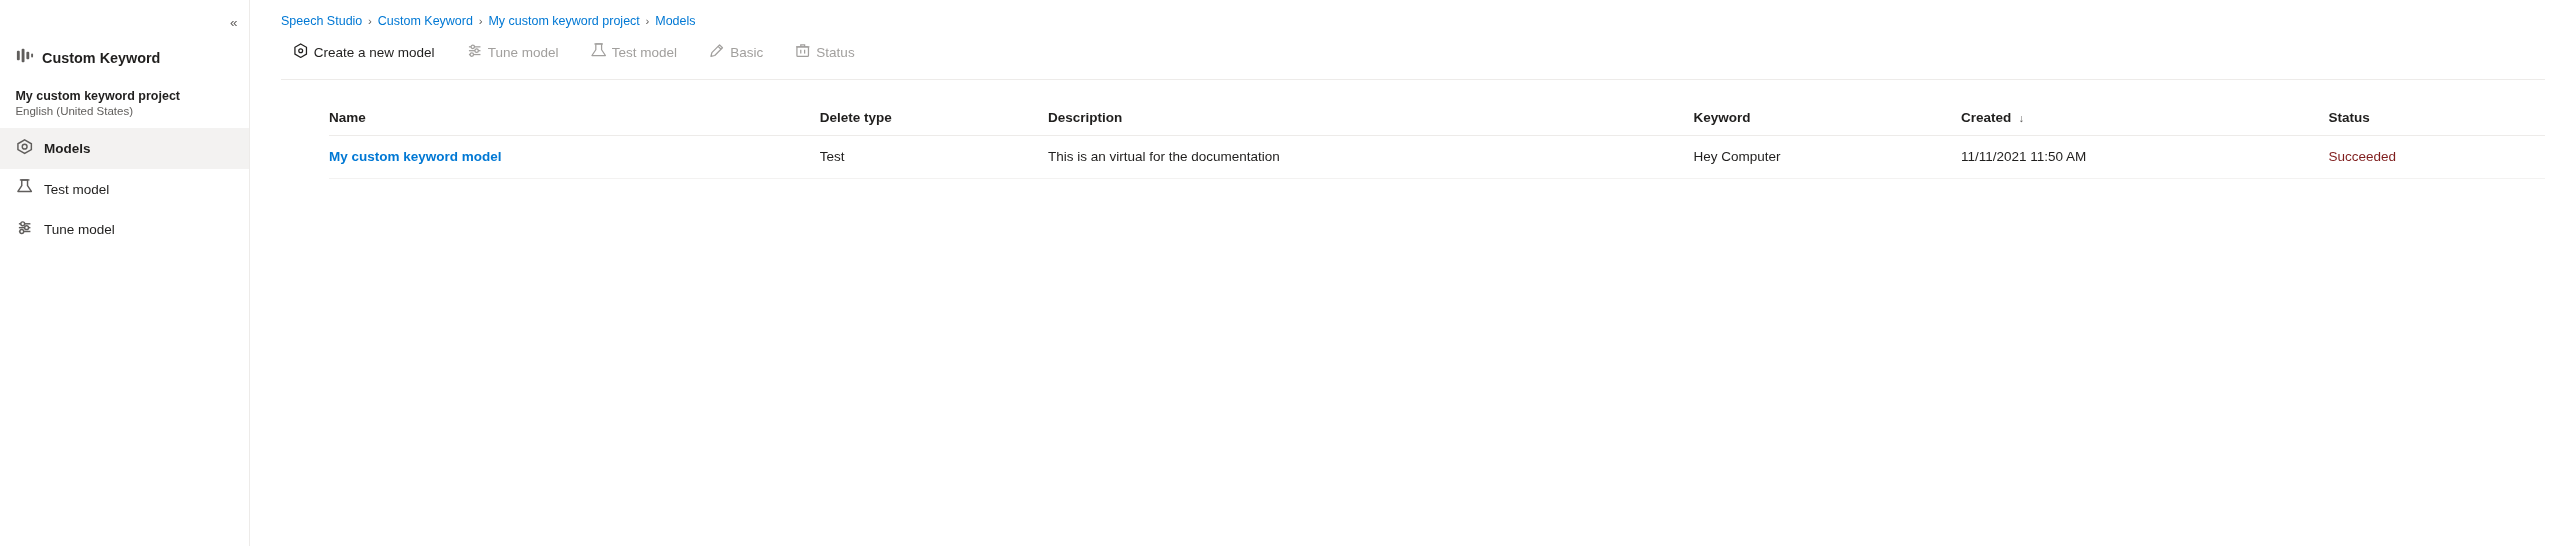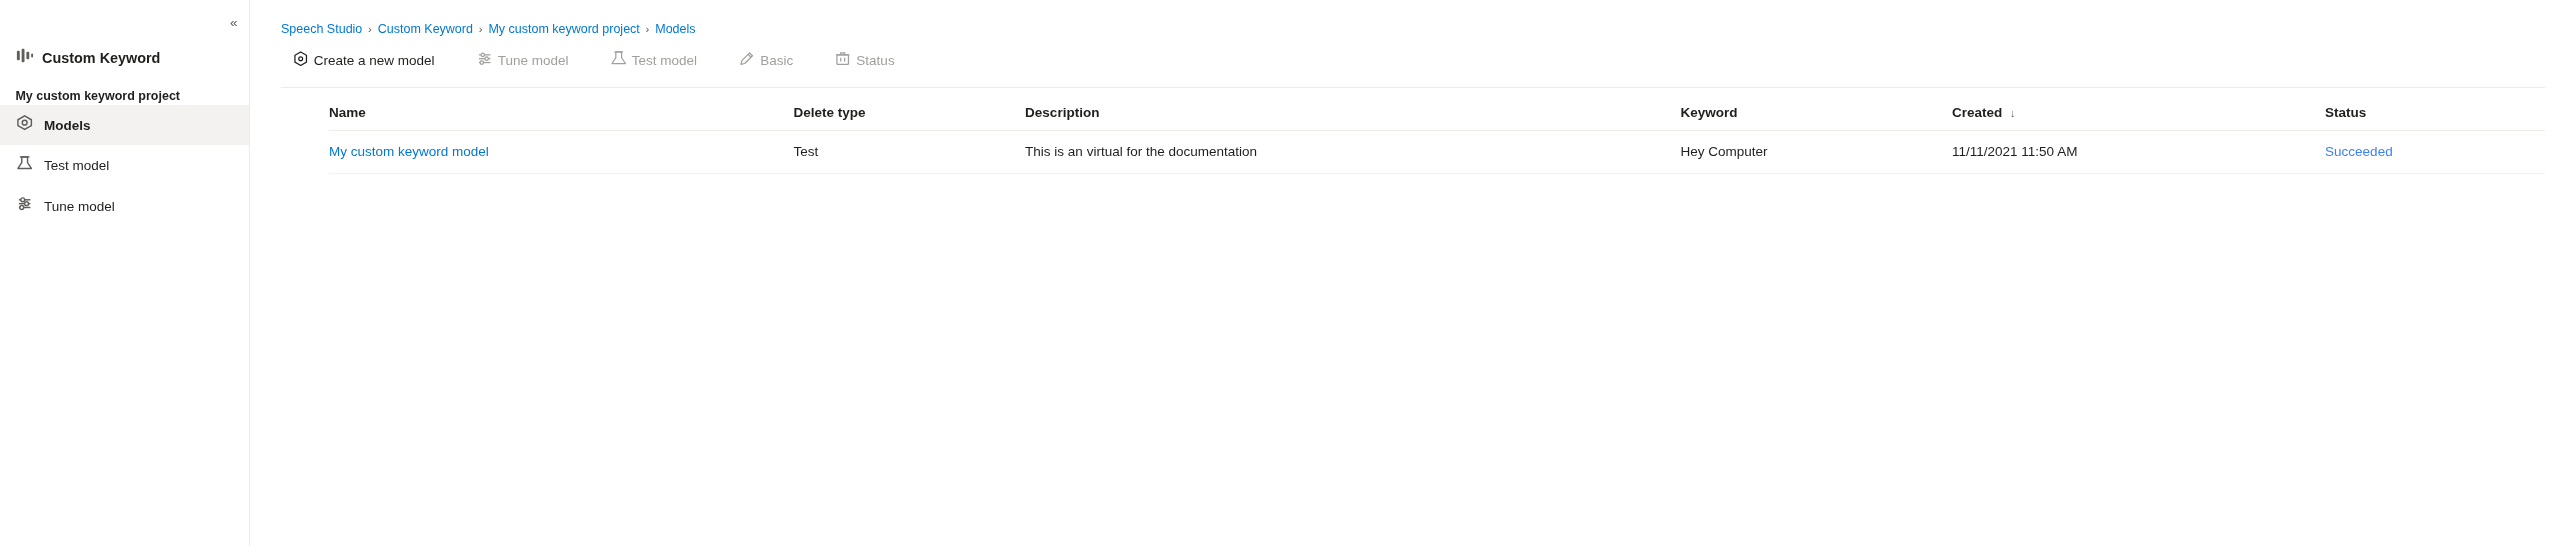--- a/index.html
+++ b/index.html
@@ -66,21 +66,21 @@
       width: 19px;
       text-align: center;
     }
 
     
     .main {
       flex: 1;
       display: flex;
       flex-direction: column;
       overflow: auto;
-      padding: 8px 31px;
+      padding: 0 31px;
     }
 
     
     .breadcrumb {
       display: flex;
       align-items: center;
       gap: 5.8px;
       padding: 13.5px 0 9.6px;
       font-size: 12.5px;
     }
@@ -103,22 +103,22 @@
       font-weight: 600;
       color: #201f1e;
       margin: 7.7px 0 19px;
       line-height: 1.2;
     }
 
     
     .toolbar {
       display: flex;
       align-items: flex-end;
-      gap: 19px;
-      margin-bottom: 8px;
+      gap: 9px;
+      margin-bottom: 21px;
       border-bottom: 1px solid #edebe9;
       padding-bottom: 11.5px;
     }
     .toolbar-btn {
       display: flex;
       align-items: center;
       gap: 5.8px;
       padding: 5.8px 11.5px;
       background: transparent;
       border: none;
@@ -158,23 +158,24 @@
       padding: 13.5px 15.4px 13.5px 0;
       font-size: 13.5px;
       color: #201f1e;
       border-bottom: 1px solid #f3f2f1;
       vertical-align: middle;
     }
     td.name-cell a {
       color: #0078d4;
       text-decoration: none;
       cursor: pointer;
+      font-weight: bold;
     }
     td.status-cell {
-      color: #3b82f6;
+      color: #7f1d1d;
       font-weight: 400;
     }
   </style>
 </head>
 <body>
 
 <aside class="sidebar">
   <div class="sidebar-collapse-btn">
     <span>«</span>
   </div>
@@ -185,20 +186,21 @@
         <rect x="2" y="5" width="3" height="10" rx="1" fill="#605e5c"></rect>
         <rect x="7" y="3" width="3" height="14" rx="1" fill="#605e5c"></rect>
         <rect x="12" y="6" width="3" height="8" rx="1" fill="#605e5c"></rect>
         <rect x="17" y="8" width="2" height="4" rx="1" fill="#605e5c"></rect>
       </svg>
     </span>
     <span>Custom Keyword</span>
   </div>
 
   <div class="sidebar-project-name">My custom keyword project</div>
+  <div class="sidebar-project-locale">English (United States)</div>
 
   <nav>
     <div class="sidebar-nav-item active">
       <span class="icon">
         <svg width="17.3" height="17.3" viewBox="0 0 18 18" fill="none" xmlns="http://www.w3.org/2000/svg">
           <polygon points="9,2 16,6 16,12 9,16 2,12 2,6" stroke="#605e5c" stroke-width="1.5" fill="none"></polygon>
           <circle cx="9" cy="9" r="2.5" stroke="#605e5c" stroke-width="1.5" fill="none"></circle>
         </svg>
       </span>
       <span>Models</span>

